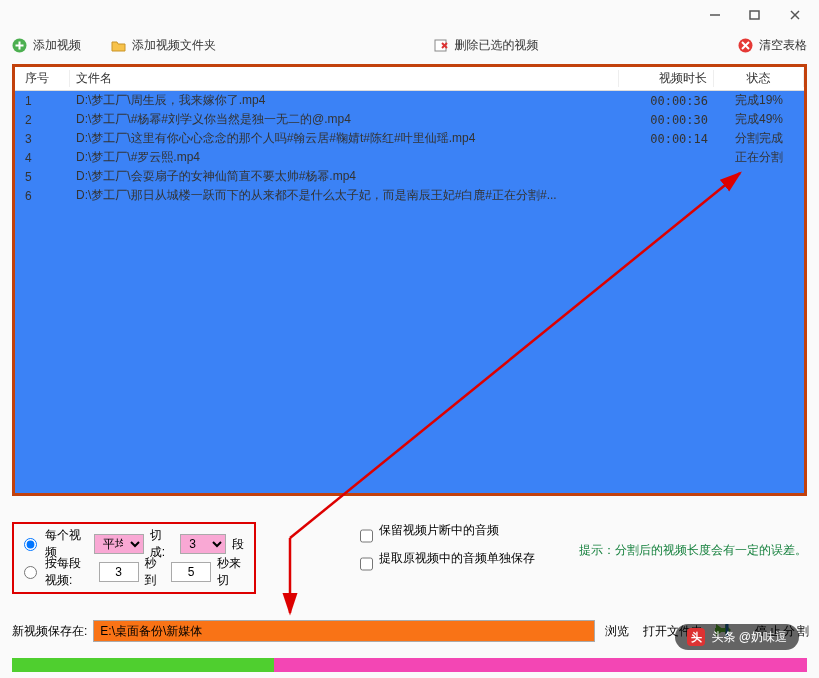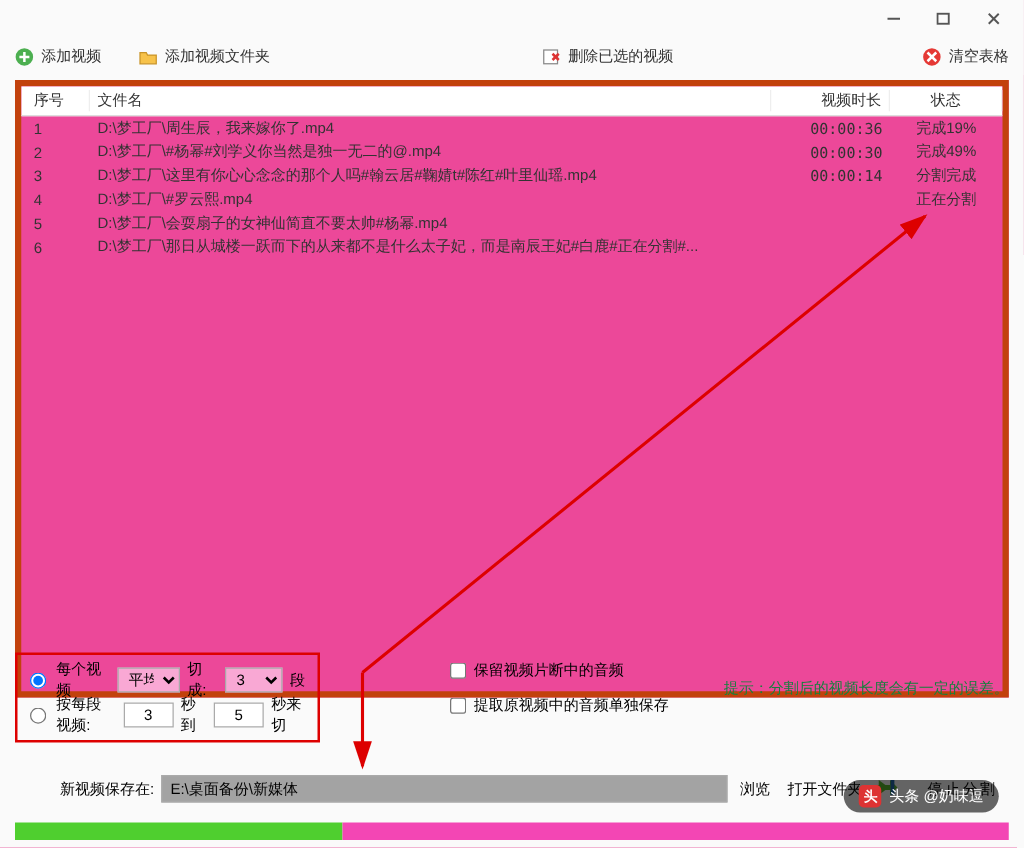--- a/index.html
+++ b/index.html
@@ -6,43 +6,43 @@
 body { background: #f2f2f2; width: 819px; height: 678px; overflow: hidden; position: relative; }
 .window { width: 819px; height: 678px; background: #fafafa; position: relative; }
 .titlebar { height: 30px; display: flex; justify-content: flex-end; align-items: center; gap: 28px; padding-right: 18px; background: #fafafa; }
 .titlebar .ctrl { width: 12px; height: 12px; color: #555; cursor: pointer; display:flex; align-items:center; justify-content:center; }
 .toolbar { height: 30px; display: flex; align-items: center; padding: 0 12px; background: #fafafa; gap: 12px; }
 .tbtn { display: flex; align-items: center; gap: 6px; margin-right: 18px; cursor: pointer; color: #333; }
 .tbtn .ic { width: 15px; height: 15px; display: inline-block; }
 .spacer { flex: 1; }
 .tbtn.del { margin-left: auto; margin-right: auto; }
 .tbtn.clear { margin-left: auto; margin-right: 0; }
-.tablewrap { margin: 4px 12px 0 12px; border: 5px solid #c2410c; background: #ec4899; height: 494px; overflow: hidden; position: relative; }
+.tablewrap { margin: 4px 12px 0 12px; border: 3px solid #c2410c; background: #3b82f6; height: 432px; overflow: hidden; position: relative; }
 .thead { display: flex; border-bottom: 1px solid #ddd; background: #fff; height: 24px; align-items: center; }
 .thead div { padding: 0 6px; border-right: 1px solid #eee; color: #333; }
 .col-idx { width: 55px; padding-left: 10px !important; }
 .col-name { flex: 1; }
 .col-dur { width: 95px; text-align: right; }
 .col-stat { width: 90px; text-align: center; }
 .trow { display: flex; height: 19px; align-items: center; color: #333; font-size: 12px; }
 .trow div { padding: 0 6px; white-space: nowrap; overflow: hidden; text-overflow: ellipsis; }
 .trow .col-dur { font-family: monospace; font-size: 12px; }
 .arrow-svg { position: absolute; left: 260px; top: 118px; width: 520px; height: 500px; pointer-events: none; }
 
 .bottom { position: absolute; left: 12px; right: 12px; top: 522px; }
 .redbox { border: 2px solid #d00; padding: 6px 10px; width: 244px; }
 .optrow { display: flex; align-items: center; gap: 6px; height: 28px; }
 .optrow input[type=radio] { margin-right: 2px; }
 .numbox { width: 40px; height: 20px; border: 1px solid #aaa; text-align: center; font-size: 12px; }
 .selbox { width: 50px; height: 20px; border: 1px solid #aaa; background: #f9a8d4; font-size: 12px; padding: 0 4px; }
 .optcol2 { position: absolute; left: 348px; top: 0; }
-.chkrow { display: flex; align-items: center; gap: 6px; height: 28px; }
+.chkrow { display: flex; gap: 6px; height: 28px; }
 .hint { position: absolute; right: 0; top: 20px; color: #15803d; font-size: 12px; }
-.saveRow { position: absolute; left: 12px; right: 21px; top: 620px; display: flex; align-items: center; gap: 6px; margin-left: 36px; }
-.pathbox { flex: 1; height: 22px; border: 1px solid #aaa; background: #a3a3a3; padding: 0 6px; font-size: 12px; }
+.saveRow { position: absolute; left: 12px; right: 8px; top: 620px; display: flex; align-items: center; gap: 6px; }
+.pathbox { flex: 1; height: 22px; border: 1px solid #aaa; background: #f97316; padding: 0 6px; font-size: 12px; }
 .txtbtn { cursor: pointer; padding: 0 4px; }
 .stopbtn { display: flex; align-items: center; gap: 20px; cursor: pointer; }
 .progbar { position: absolute; left: 12px; right: 12px; bottom: 6px; height: 14px; display: flex; }
 .pb1 { background: #4fcf2f; width: 33%; height: 100%; }
 .pb2 { background: #f346b4; width: 67%; height: 100%; }
 .watermark { position: absolute; right: 20px; bottom: 28px; background: rgba(0,0,0,0.6); color: #fff; border-radius: 14px; padding: 4px 12px; display: flex; align-items: center; gap: 6px; font-size: 13px; }
 .watermark .logo { width: 18px; height: 18px; background: #d33; border-radius: 4px; display:flex; align-items:center; justify-content:center; color:#fff; font-weight:bold; font-size:11px; }
 </style>
 </head>
 <body>

